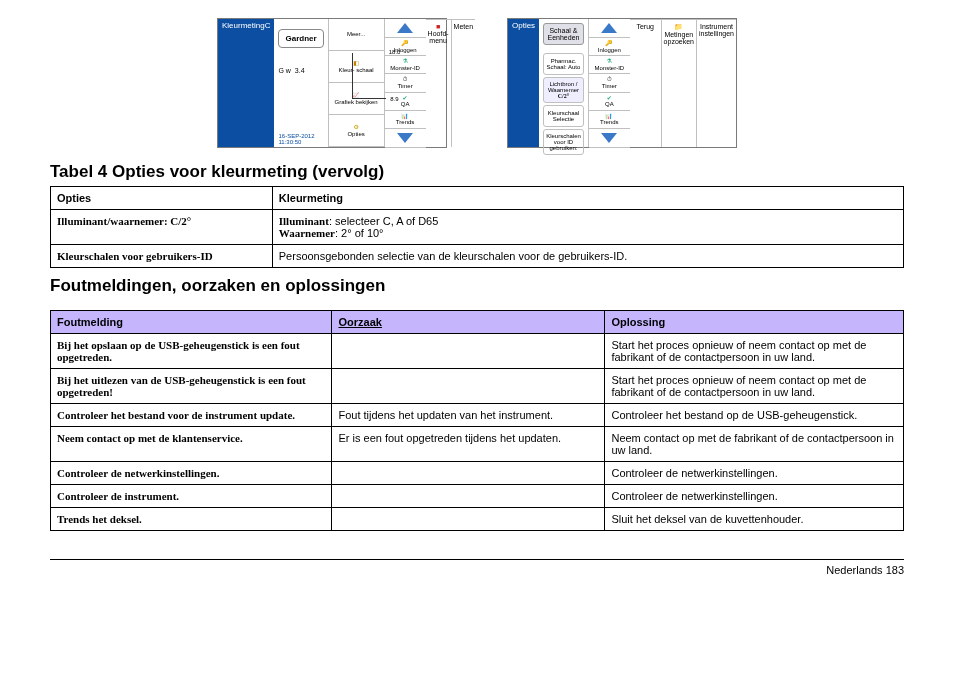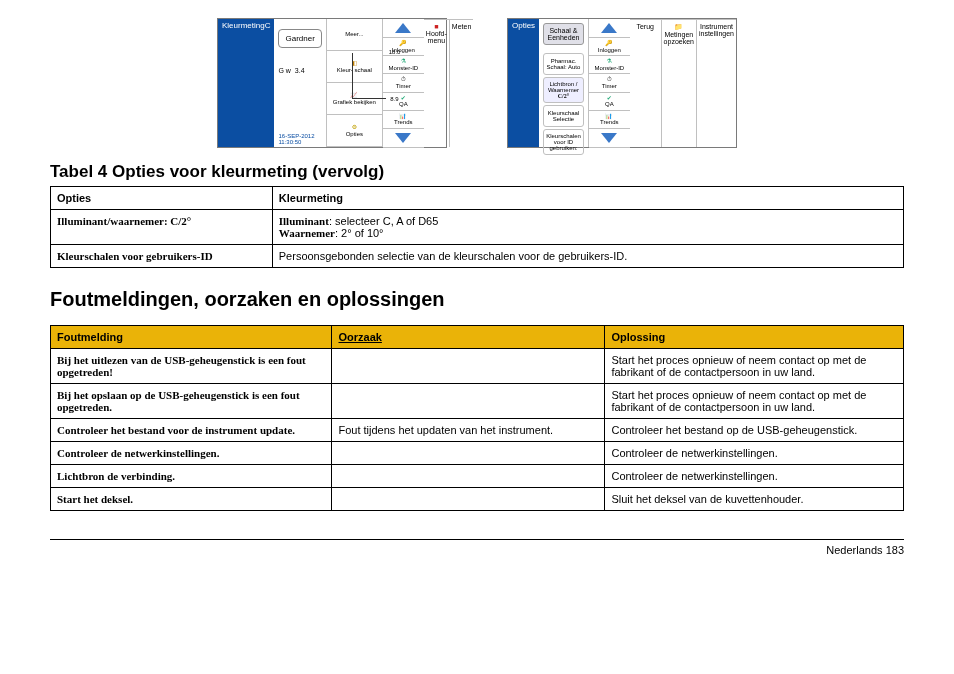--- a/index.html
+++ b/index.html
@@ -30,22 +30,22 @@
   .gardner-box { border:1px solid #888; border-radius:4px; padding:4px 6px; display:inline-block; margin-top:6px; font-size:8px;}
   .ts { color:#0b4ea2; font-size:6px; position:absolute; bottom:2px; left:4px;}
   .gw { position:absolute; left:4px; top:48px; font-size:7px;}
   .smallplot { position:absolute; left:78px; top:34px; border-left:1px solid #333; border-bottom:1px solid #333; width:34px; height:46px; font-size:6px;}
   .tick { position:absolute; font-size:6px; }
 
   .caption { font-weight:bold; font-size:17px; margin: 4px 0 4px 0; }
   table.opt, table.err { border-collapse: collapse; width:100%; }
   table.opt td, table.opt th, table.err td, table.err th { border:1px solid #000; padding:5px 6px; vertical-align:top; font-size:11px; text-align:left;}
   table.opt th { font-weight:bold; background:#fff; }
-  table.err thead th { background:#eab308; font-weight:bold; }
-  h2.sec { font-size:20px; font-weight:bold; margin:20px 0 14px 0; }
+  table.err thead th { background:#c4b5fd; font-weight:bold; }
+  h2.sec { font-size:17px; font-weight:bold; margin:8px 0 14px 0; }
   .err-col1 { width:33%; }
   .err-col2 { width:32%;text-decoration:underline; }
   .err-col3 { width:35%; }
   .bold { font-weight:bold;font-family:Liberation Serif, serif; }
   .footer { border-top:1px solid #000; margin-top:28px; text-align:right; font-size:11px; padding-top:4px;}
   .footer .lang { }
 
   .opt-grid { display:flex; flex-wrap:wrap; padding:4px; gap:2px;}
   .opt-cell { border:1px solid #c0c0c0; border-radius:3px; font-size:6px; text-align:center; padding:3px 2px; flex:1 1 40%; min-height:22px; display:flex; flex-direction:column; justify-content:center;}
   .opt-head { background:#e0e0e8; border:1px solid #999; border-radius:3px; font-size:7px; text-align:center; padding:3px; margin:4px;}
@@ -55,21 +55,21 @@
 
 <div class="figs">
 
   <div class="fig">
     <div class="fig-titlebar">
       <span>Kleurmeting</span>
       <span>C</span>
     </div>
     <div class="fig-body">
       <div class="fig-left">
-        <div style="text-align:center;"><span class="gardner-box">Gardner</span></div>
+        <div style="text-align:center;font-weight:bold;"><span class="gardner-box">Gardner</span></div>
         <div class="gw">
           <span>G w</span>&nbsp;&nbsp;<span>3.4</span>
         </div>
         <div class="smallplot">
           <span class="tick" style="right:-14px;top:-4px">18.0</span>
           <span class="tick" style="right:-12px;bottom:-4px">8.9</span>
         </div>
         <span class="ts">16-SEP-2012  11:30:50</span>
       </div>
       <div class="fig-right">
@@ -213,46 +213,51 @@
 <table class="err">
   <thead>
     <tr>
       <th class="err-col1">Foutmelding</th>
       <th class="err-col2">Oorzaak</th>
       <th class="err-col3">Oplossing</th>
     </tr>
   </thead>
   <tbody id="err-body">
       <tr>
+        <td class="bold">Bij het opslaan op de USB-geheugenstick is een fout opgetreden.</td>
+        <td></td>
+        <td>Start het proces opnieuw of neem contact op met de fabrikant of de contactpersoon in uw land.</td>
+      </tr>
+      <tr>
         <td class="bold">Bij het uitlezen van de USB-geheugenstick is een fout opgetreden!</td>
-        <td></td>
-        <td>Start het proces opnieuw of neem contact op met de fabrikant of de contactpersoon in uw land.</td>
-      </tr>
-      <tr>
-        <td class="bold">Bij het opslaan op de USB-geheugenstick is een fout opgetreden.</td>
         <td></td>
         <td>Start het proces opnieuw of neem contact op met de fabrikant of de contactpersoon in uw land.</td>
       </tr>
       <tr>
         <td class="bold">Controleer het bestand voor de instrument update.</td>
         <td>Fout tijdens het updaten van het instrument.</td>
         <td>Controleer het bestand op de USB-geheugenstick.</td>
       </tr>
       <tr>
+        <td class="bold">Neem contact op met de klantenservice.</td>
+        <td>Er is een fout opgetreden tijdens het updaten.</td>
+        <td>Neem contact op met de fabrikant of de contactpersoon in uw land.</td>
+      </tr>
+      <tr>
         <td class="bold">Controleer de netwerkinstellingen.</td>
         <td></td>
         <td>Controleer de netwerkinstellingen.</td>
       </tr>
       <tr>
-        <td class="bold">Lichtbron de verbinding.</td>
+        <td class="bold">Controleer de instrument.</td>
         <td></td>
         <td>Controleer de netwerkinstellingen.</td>
       </tr>
       <tr>
-        <td class="bold">Start het deksel.</td>
+        <td class="bold">Trends het deksel.</td>
         <td></td>
         <td>Sluit het deksel van de kuvettenhouder.</td>
       </tr>
     </tbody>
 </table>
 
 <div class="footer">
   <span class="lang">Nederlands</span>
   <span>183</span>
 </div>

